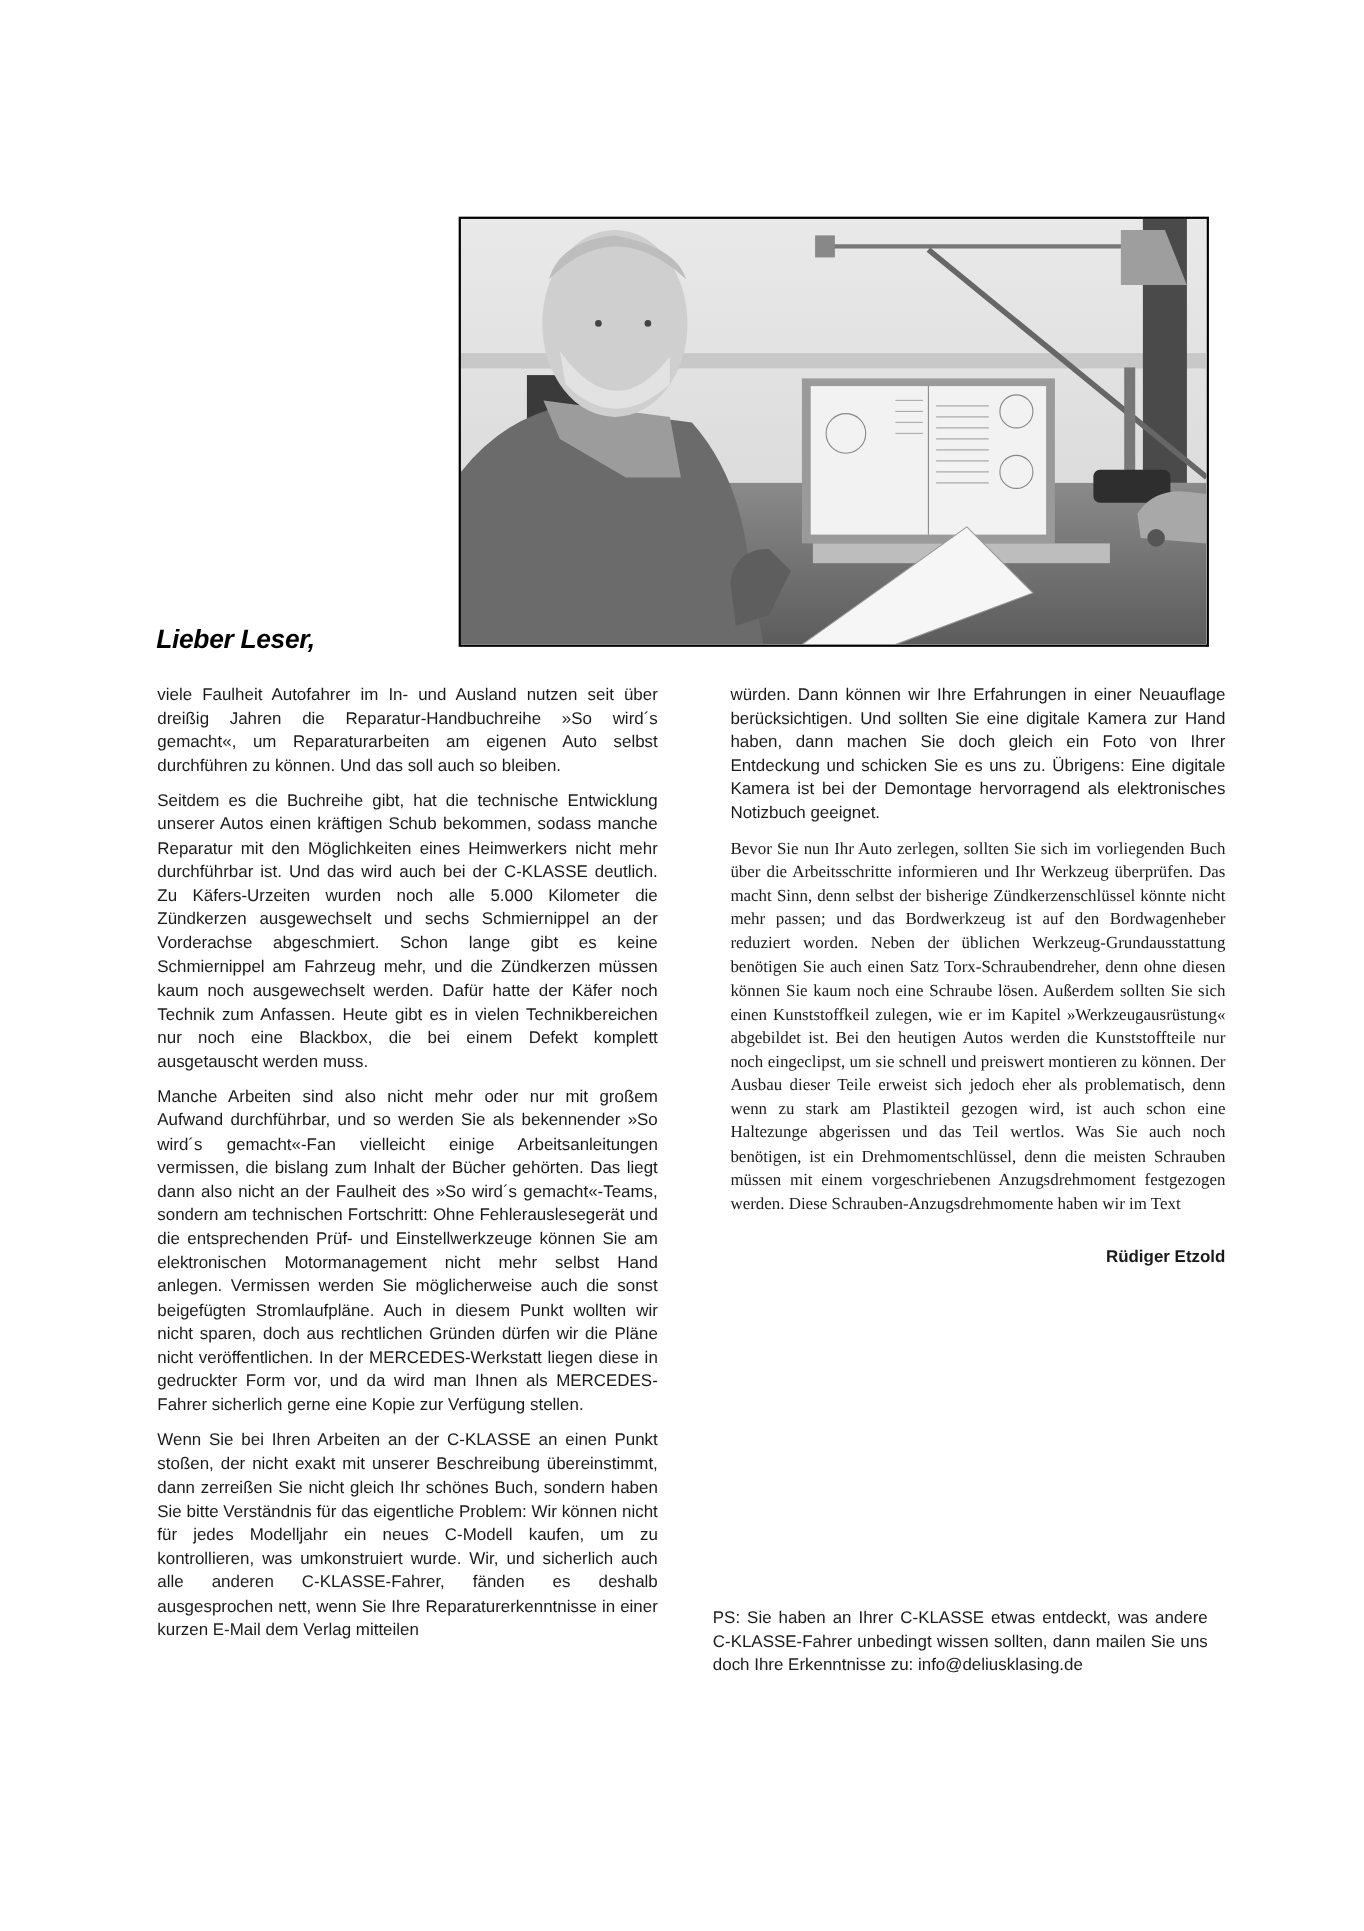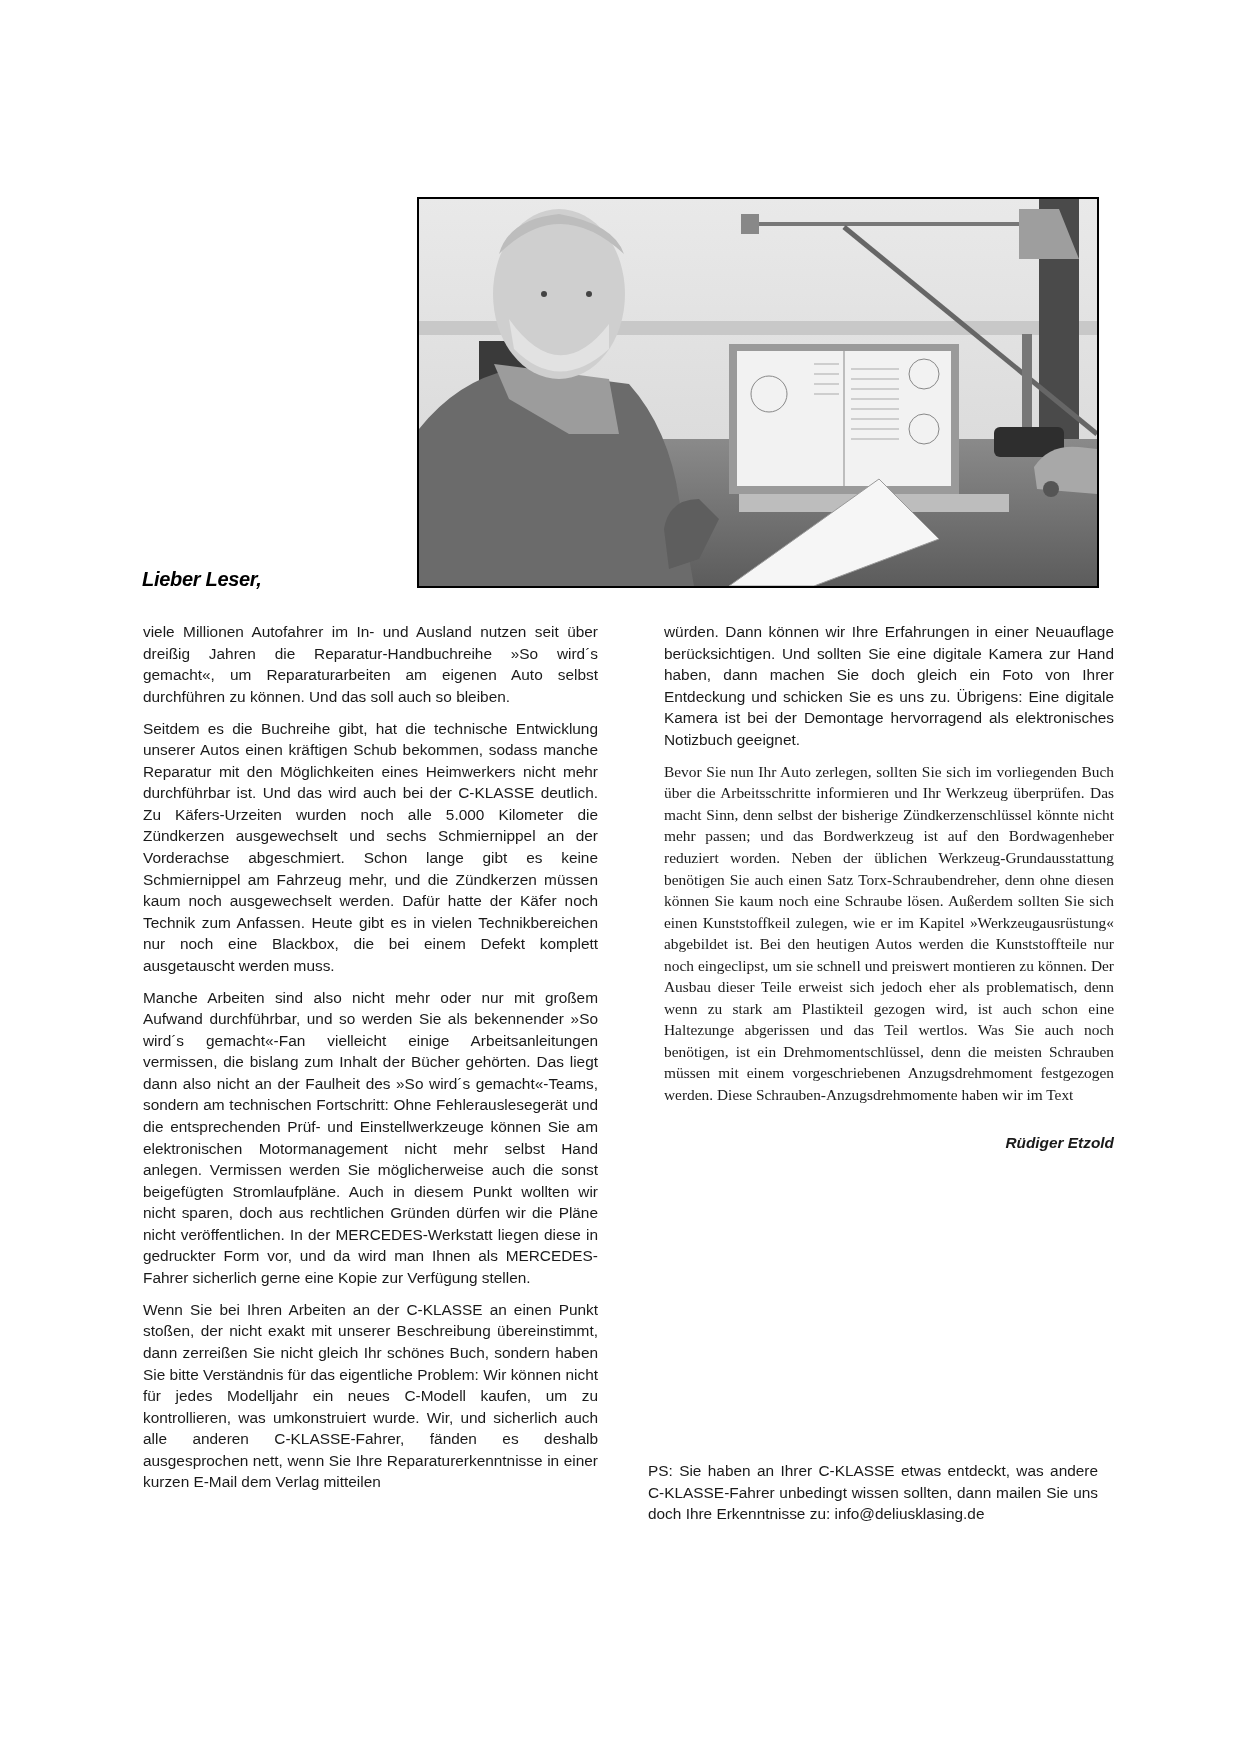--- a/index.html
+++ b/index.html
@@ -1,28 +1,28 @@
 <!DOCTYPE html>
 <html><head>
 <meta charset="utf-8">
 <style>
   html, body { margin: 0; padding: 0; background: #ffffff; }
   body { width: 1240px; height: 1755px; position: relative; overflow: hidden;
          font-family: "Liberation Sans", "DejaVu Sans", sans-serif; color: #1a1a1a; }
   .photo { position: absolute; left: 417px; top: 197px; width: 678px; height: 387px;
            border: 2px solid #000; background: #d9d9d9; overflow: hidden; }
   .photo svg { display: block; width: 100%; height: 100%; }
-  .heading { position: absolute; left: 142px; top: 568px; font-size: 20px; font-weight: bold;
+  .heading { position: absolute; left: 142px; top: 568px; font-size: 24px; font-weight: bold;
              font-style: italic; letter-spacing: -0.3px; color: #000; margin: 0; }
   .col { position: absolute; top: 621px; width: 455px; font-size: 15.4px; line-height: 21.55px;
          text-align: justify; hyphens: manual; }
   .col.left { left: 143px; }
   .col.right { left: 664px; width: 450px; }
   .col p { margin: 0 0 10.5px 0; }
-  .signature { text-align: right; font-weight: bold; font-style: italic; margin-top: 26px !important; margin-bottom: 0 !important; }
+  .signature { text-align: right; font-weight: bold; margin-top: 26px !important; margin-bottom: 0 !important; }
   .ps { position: absolute; left: 648px; top: 1460px; width: 450px; font-size: 15.4px; line-height: 21.55px; text-align: justify; margin: 0; }
   b { font-weight: bold; }
 </style>
 </head>
 <body>
 
 <div class="photo">
   <svg viewBox="0 0 678 387" preserveAspectRatio="none">
     <defs>
       <linearGradient id="wall" x1="0" y1="0" x2="0" y2="1">
@@ -89,21 +89,21 @@
       <path d="M245 330 Q250 300 280 300 L300 320 L280 360 L250 370 Z" fill="#5e5e5e"></path>
     </g>
 
     <path d="M310 387 L460 280 L520 340 L395 387 Z" fill="#f6f6f6" stroke="#999" stroke-width="1"></path>
   </svg>
 </div>
 
 <h1 class="heading">Lieber Leser,</h1>
 
 <div class="col left">
-  <p>viele Millionen Autofahrer im In- und Ausland nutzen seit über dreißig Jahren die Reparatur-Handbuchreihe »So wird´s gemacht«, um Reparaturarbeiten am eigenen Auto selbst durchführen zu können. Und das soll auch so bleiben.</p>
+  <p>viele Faulheit Autofahrer im In- und Ausland nutzen seit über dreißig Jahren die Reparatur-Handbuchreihe »So wird´s gemacht«, um Reparaturarbeiten am eigenen Auto selbst durchführen zu können. Und das soll auch so bleiben.</p>
   <p>Seitdem es die Buchreihe gibt, hat die technische Entwick­lung unserer Autos einen kräftigen Schub bekommen, so­dass manche Reparatur mit den Möglichkeiten eines Heim­werkers nicht mehr durchführbar ist. Und das wird auch bei der C-KLASSE deutlich. Zu Käfers-Urzeiten wurden noch alle 5.000 Kilometer die Zündkerzen ausgewechselt und sechs Schmiernippel an der Vorderachse abgeschmiert. Schon lange gibt es keine Schmiernippel am Fahrzeug mehr, und die Zündkerzen müssen kaum noch ausgewechselt wer­den. Dafür hatte der Käfer noch Technik zum Anfassen. Heute gibt es in vielen Technikbereichen nur noch eine Blackbox, die bei einem Defekt komplett ausgetauscht wer­den muss.</p>
   <p>Manche Arbeiten sind also nicht mehr oder nur mit großem Aufwand durchführbar, und so werden Sie als bekennender »So wird´s gemacht«-Fan vielleicht einige Arbeitsanleitungen vermissen, die bislang zum Inhalt der Bücher gehörten. Das liegt dann also nicht an der Faulheit des »So wird´s ge­macht«-Teams, sondern am technischen Fortschritt: Ohne Fehlerauslesegerät und die entsprechenden Prüf- und Ein­stellwerkzeuge können Sie am elektronischen Motormanage­ment nicht mehr selbst Hand anlegen. Vermissen werden Sie möglicherweise auch die sonst beigefügten Stromlaufplä­ne. Auch in diesem Punkt wollten wir nicht sparen, doch aus rechtlichen Gründen dürfen wir die Pläne nicht veröffentli­chen. In der MERCEDES-Werkstatt liegen diese in gedruck­ter Form vor, und da wird man Ihnen als MERCEDES-Fahrer sicherlich gerne eine Kopie zur Verfügung stellen.</p>
   <p>Wenn Sie bei Ihren Arbeiten an der C-KLASSE an einen Punkt stoßen, der nicht exakt mit unserer Beschreibung über­einstimmt, dann zerreißen Sie nicht gleich Ihr schönes Buch, sondern haben Sie bitte Verständnis für das eigentliche Pro­blem: Wir können nicht für jedes Modelljahr ein neues C-Mo­dell kaufen, um zu kontrollieren, was umkonstruiert wurde. Wir, und sicherlich auch alle anderen C-KLASSE-Fahrer, fän­den es deshalb ausgesprochen nett, wenn Sie Ihre Repara­turerkenntnisse in einer kurzen E-Mail dem Verlag mitteilen</p>
 </div>
 
 <div class="col right">
   <p>würden. Dann können wir Ihre Erfahrungen in einer Neuaufla­ge berücksichtigen. Und sollten Sie eine digitale Kamera zur Hand haben, dann machen Sie doch gleich ein Foto von Ihrer Entdeckung und schicken Sie es uns zu. Übrigens: Eine digi­tale Kamera ist bei der Demontage hervorragend als elektro­nisches Notizbuch geeignet.</p>
   <p style="margin-bottom:16px;font-family:Liberation Serif, serif;">
     <span>Bevor Sie nun Ihr Auto zerlegen, sollten Sie sich im vorlie­genden Buch über die Arbeitsschritte informieren und Ihr Werkzeug überprüfen. Das macht Sinn, denn selbst der bis­herige Zündkerzenschlüssel könnte nicht mehr passen; und das Bordwerkzeug ist auf den Bordwagenheber reduziert worden. Neben der üblichen Werkzeug-Grundausstattung benötigen Sie auch einen Satz Torx-Schraubendreher, denn ohne diesen können Sie kaum noch eine Schraube lösen. Außerdem sollten Sie sich einen Kunststoffkeil zulegen, wie er im Kapitel »Werkzeugausrüstung« abgebildet ist. Bei den heutigen Autos werden die Kunststoffteile nur noch einge­clipst, um sie schnell und preiswert montieren zu können. Der Ausbau dieser Teile erweist sich jedoch eher als proble­matisch, denn wenn zu stark am Plastikteil gezogen wird, ist auch schon eine Haltezunge abgerissen und das Teil wert­los. Was Sie auch noch benötigen, ist ein Drehmoment­schlüssel, denn die meisten Schrauben müssen mit einem vorgeschriebenen Anzugsdrehmoment festgezogen werden. Diese Schrauben-Anzugsdrehmomente haben wir im Text</span>
   </p>

